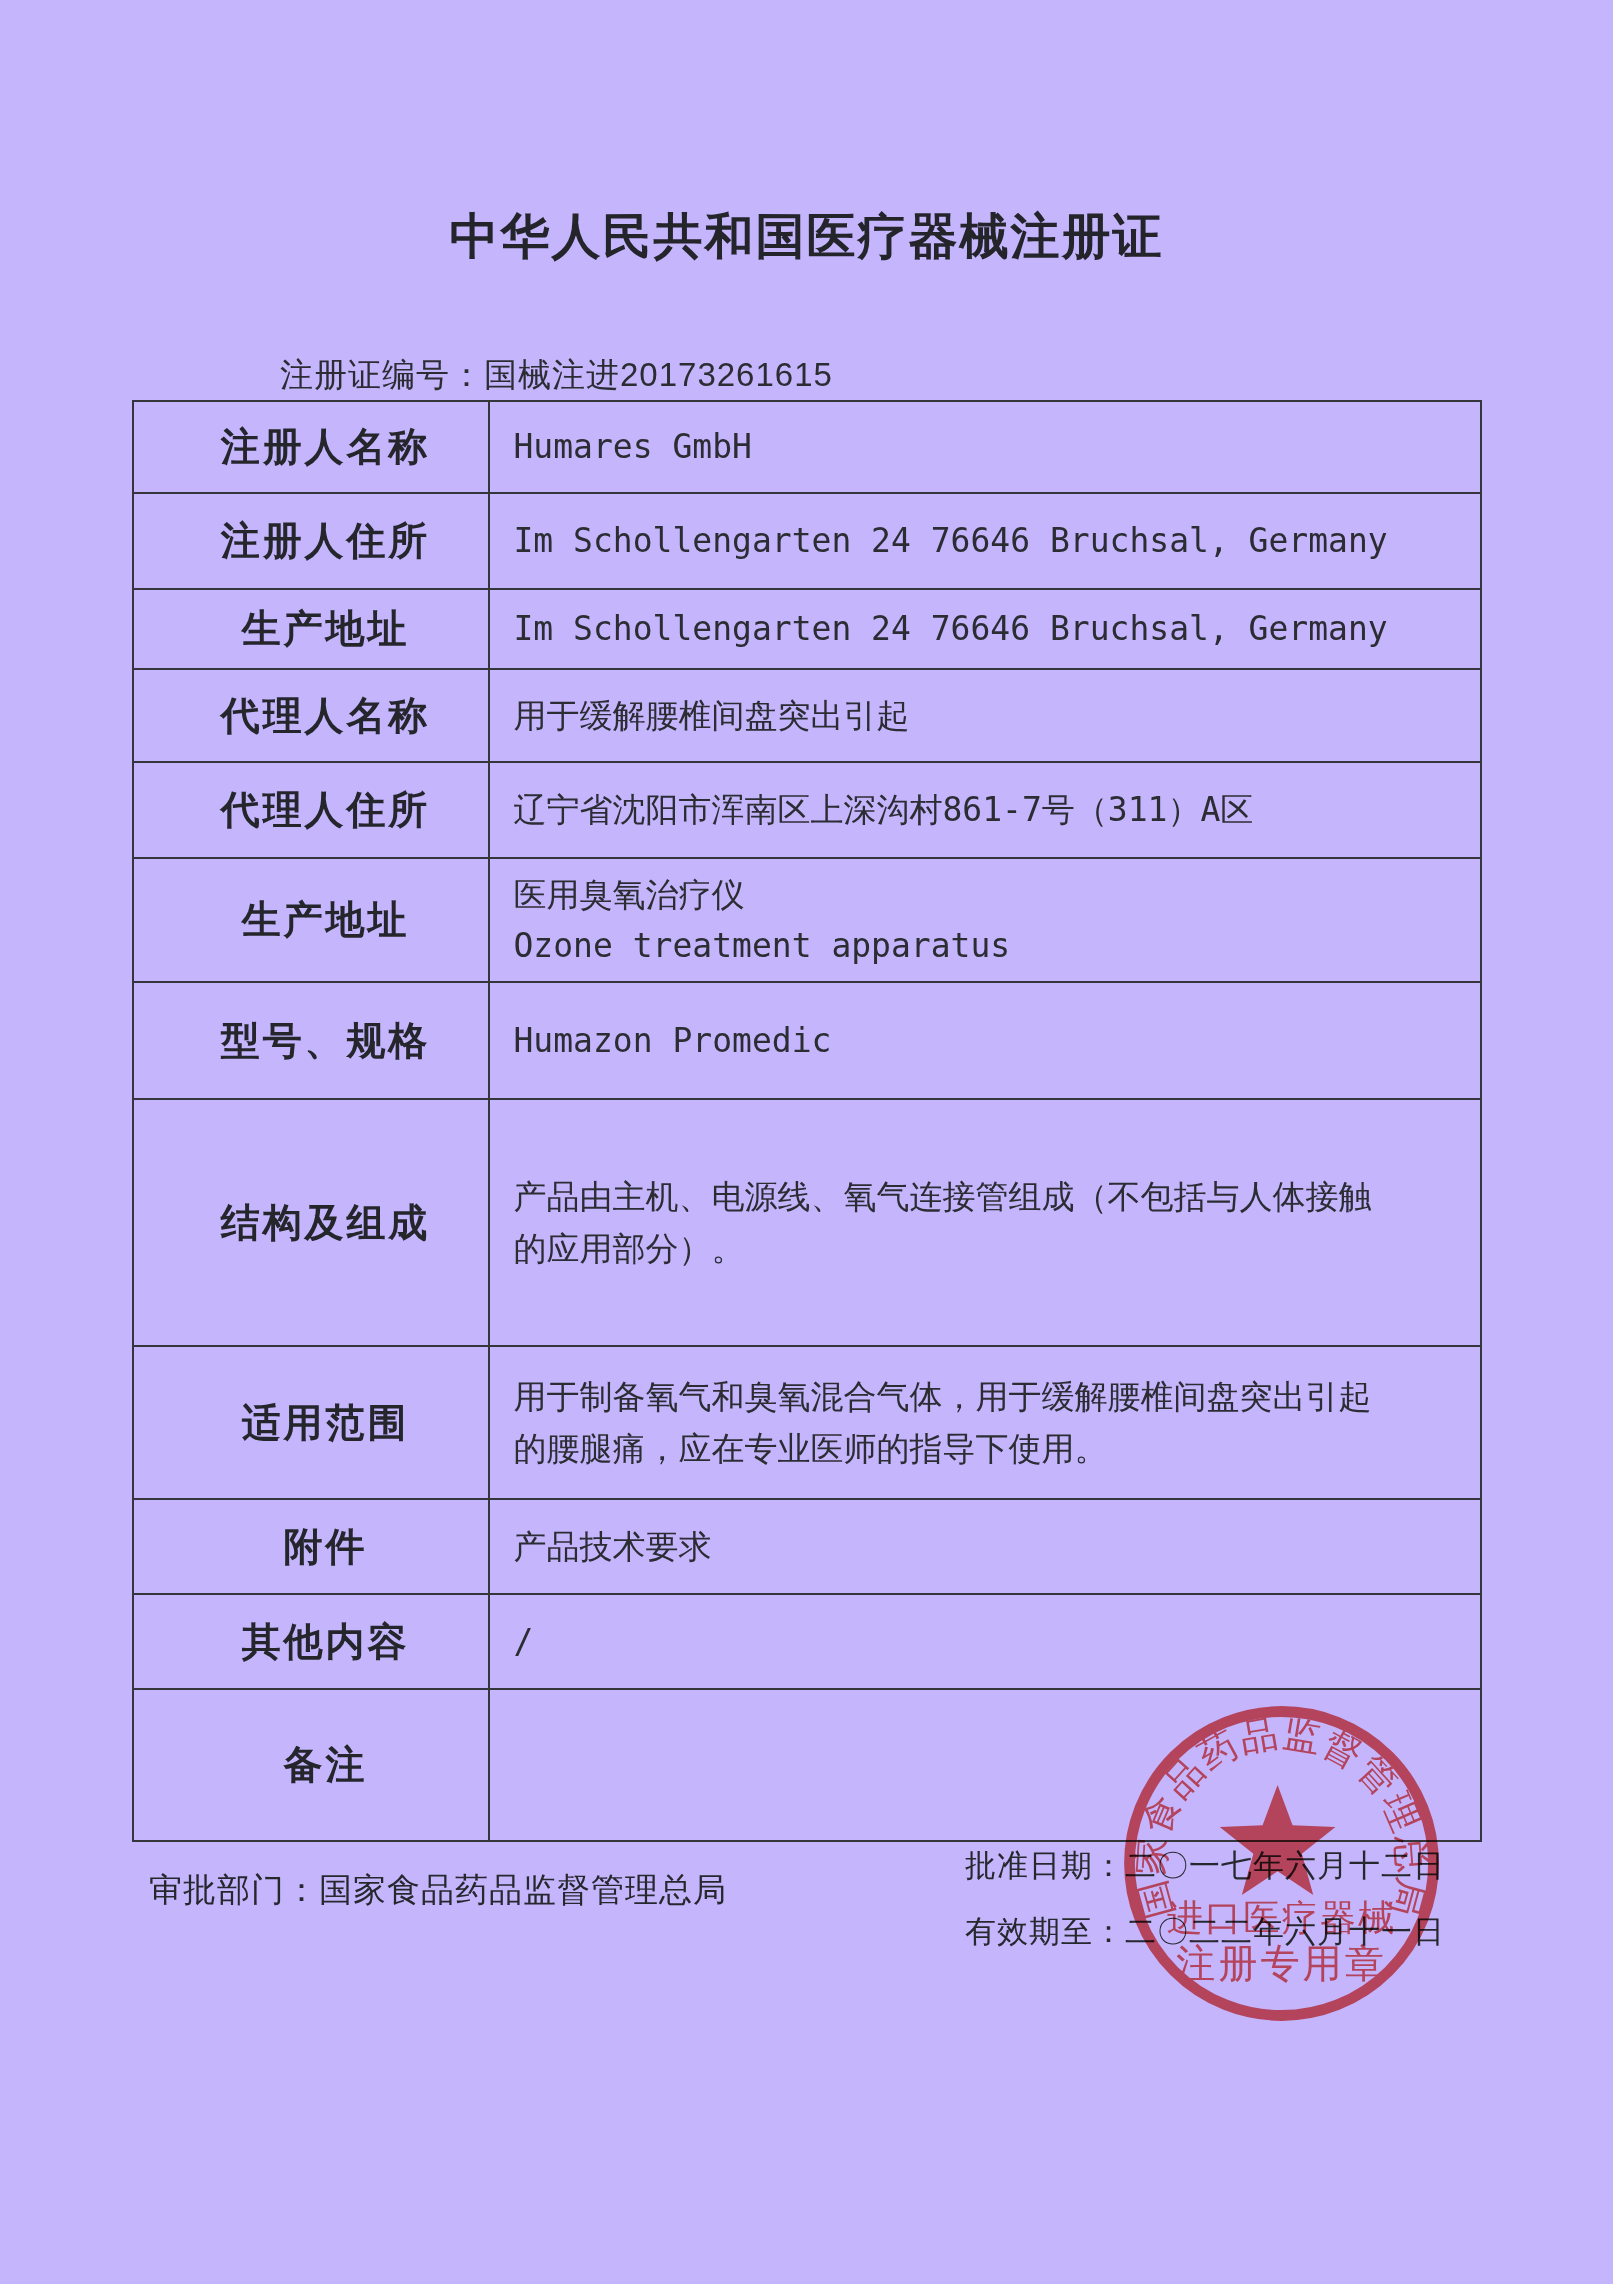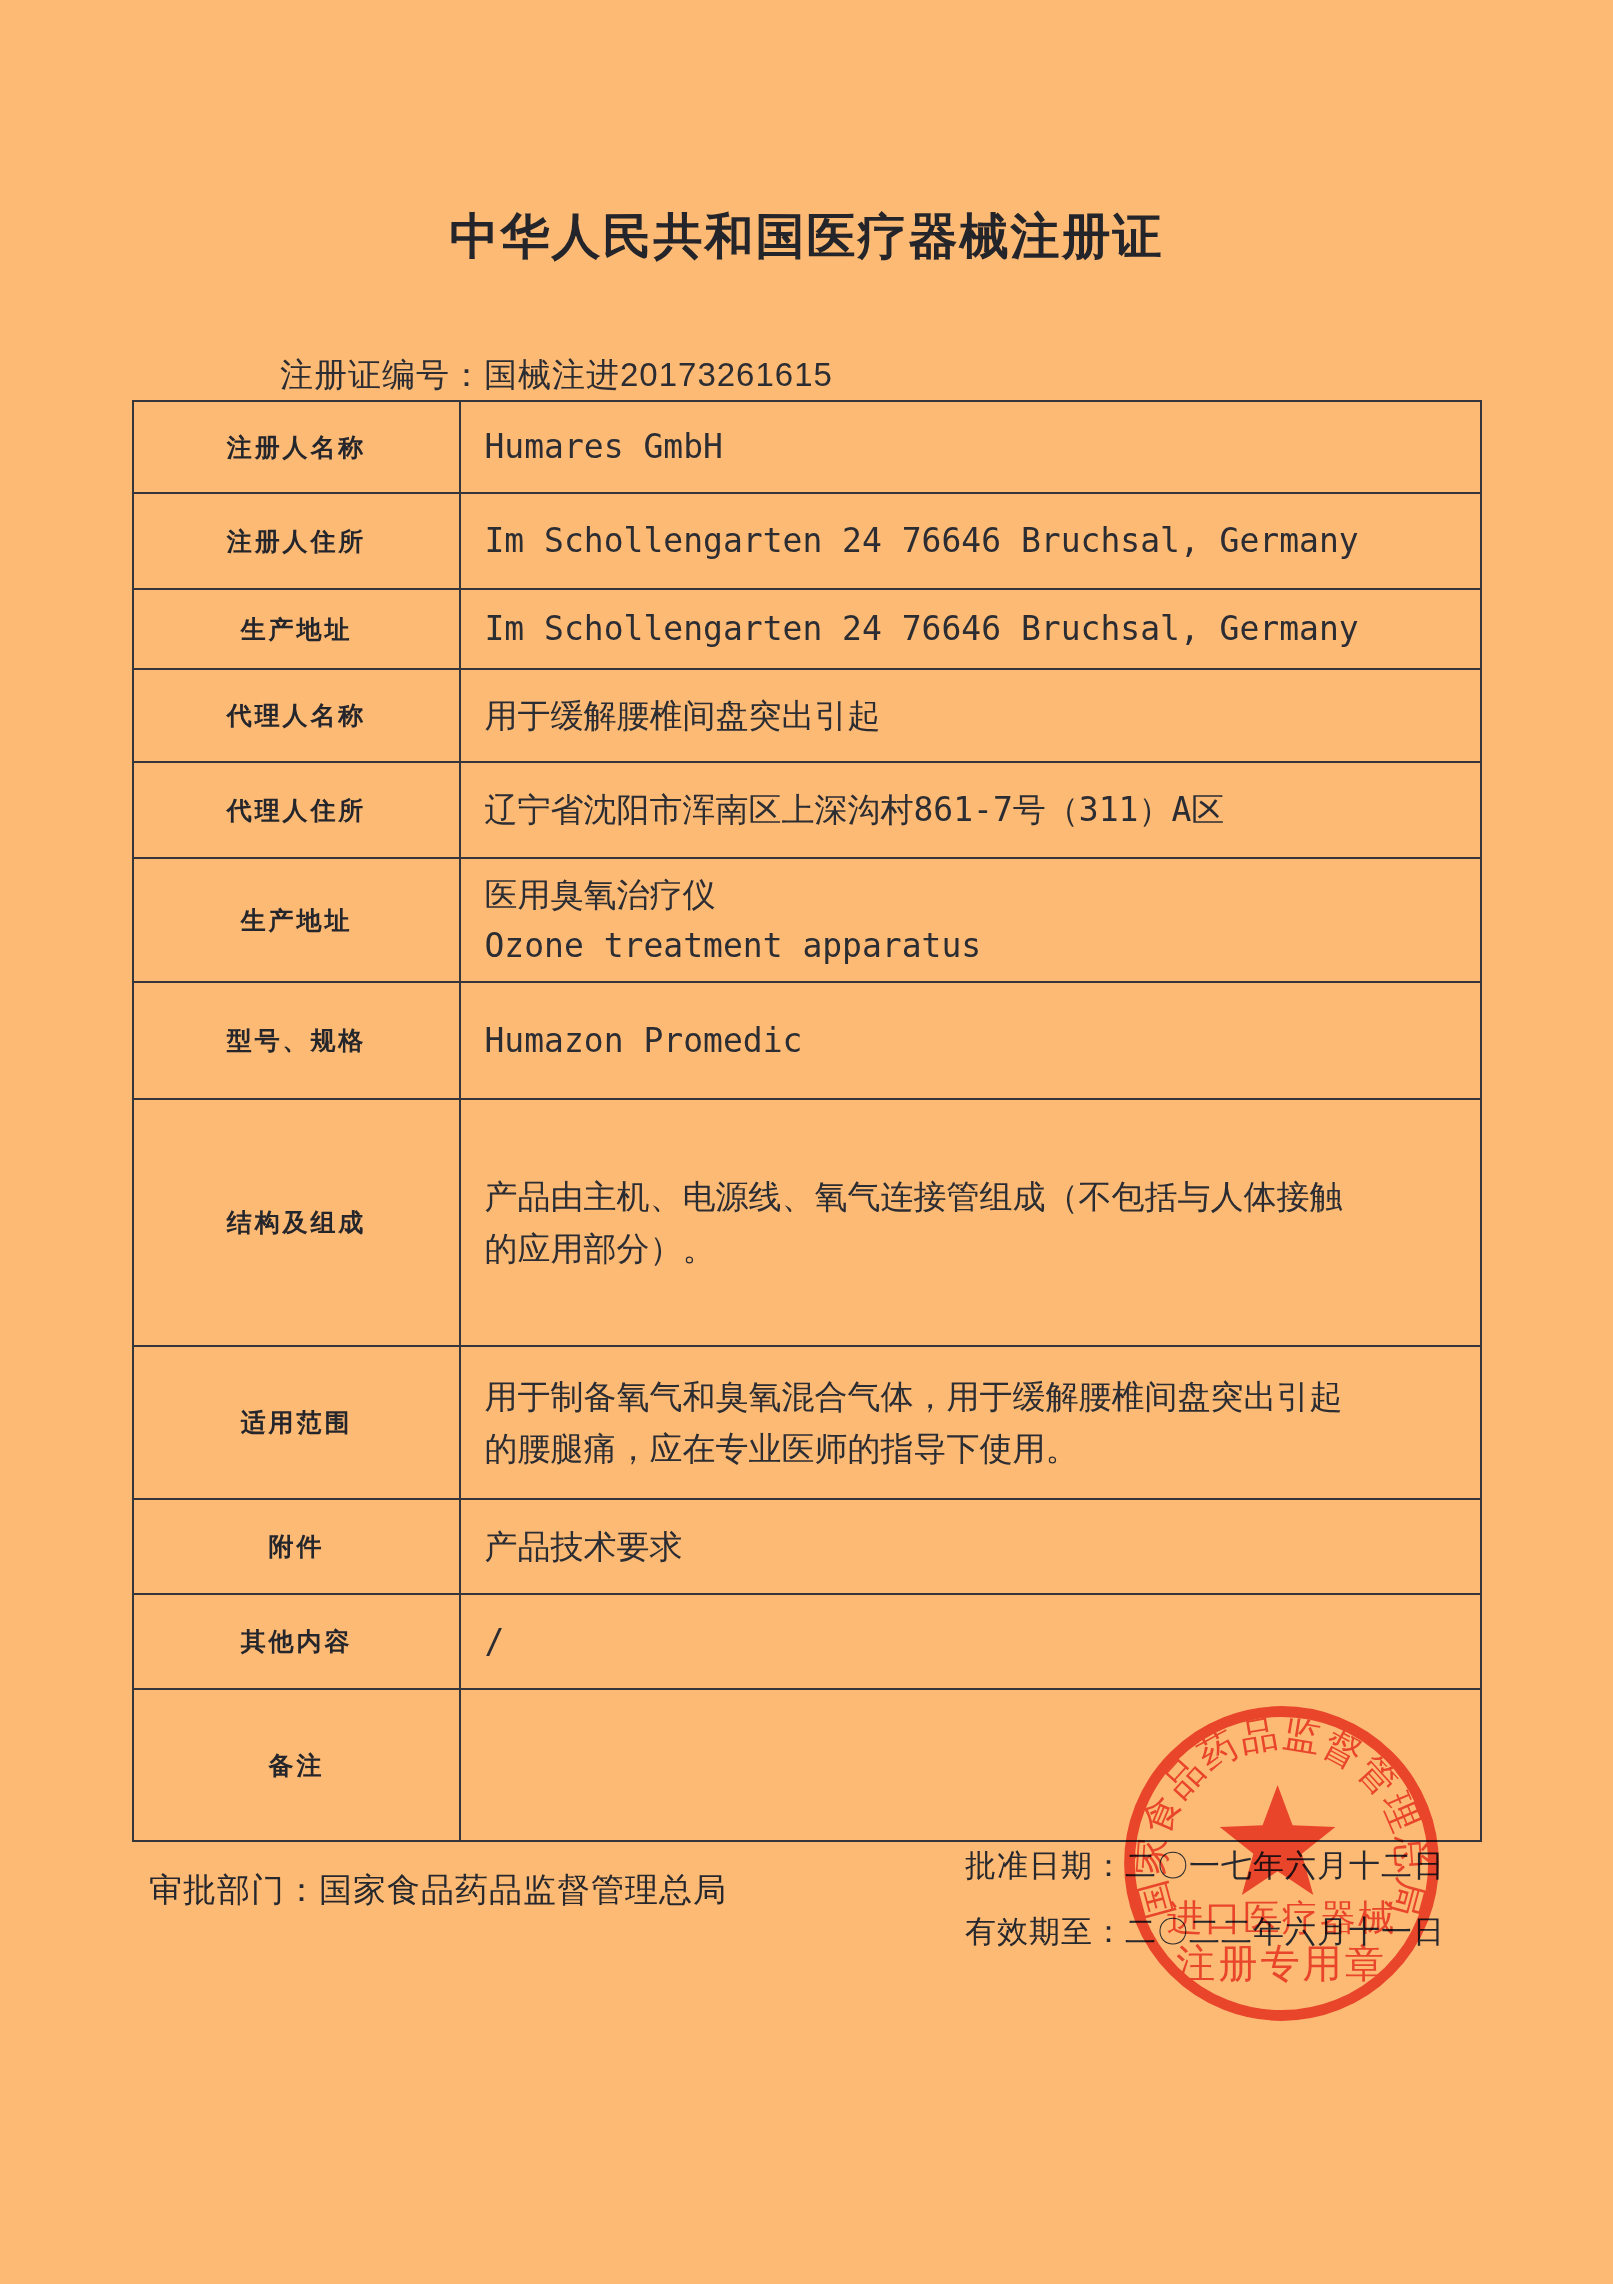--- a/index.html
+++ b/index.html
@@ -4,21 +4,21 @@
 <style>
   html,body{margin:0;padding:0;}
   body{
     width:1613px;height:2285px;
     background:#ffffff;
     font-family:"Liberation Sans",sans-serif;
     color:#2e3036;
     position:relative;
     overflow:hidden;
   }
-  .page{position:absolute;inset:0;background:#fdba74;}
+  .page{position:absolute;inset:0;background:#c4b5fd;}
 
   .title{
     position:absolute;top:204px;left:0;width:100%;
     text-align:center;
     font-size:49px;font-weight:bold;letter-spacing:2px;
     color:#24242b;
   }
 
   .certline{
     position:absolute;top:353px;left:280px;
@@ -30,24 +30,25 @@
     border:2.9px solid #34363c;
     box-sizing:border-box;
     background:transparent;
   }
   .row{display:flex;border-top:2px solid #34363c;box-sizing:border-box;}
   .row:first-child{border-top:none;}
   .label-cell{
     flex:0 0 327px;width:327px;
     border-right:2.9px solid #34363c;
     display:flex;align-items:center;justify-content:center;
-    font-size:25px;font-weight:bold;letter-spacing:2.9px;
+    font-size:39px;font-weight:bold;letter-spacing:2.9px;
     color:#24262c;
     box-sizing:border-box;
     text-align:center;
+    margin-left:29px;
   }
   .value-cell{
     flex:1;
     display:flex;align-items:center;
     padding:7.8px 29px 7.8px 23.5px;
     font-size:33px;
     font-family:"DejaVu Sans Mono","Liberation Mono",monospace;
     color:#2b2d33;
     white-space:pre-line;
     line-height:1.55;

